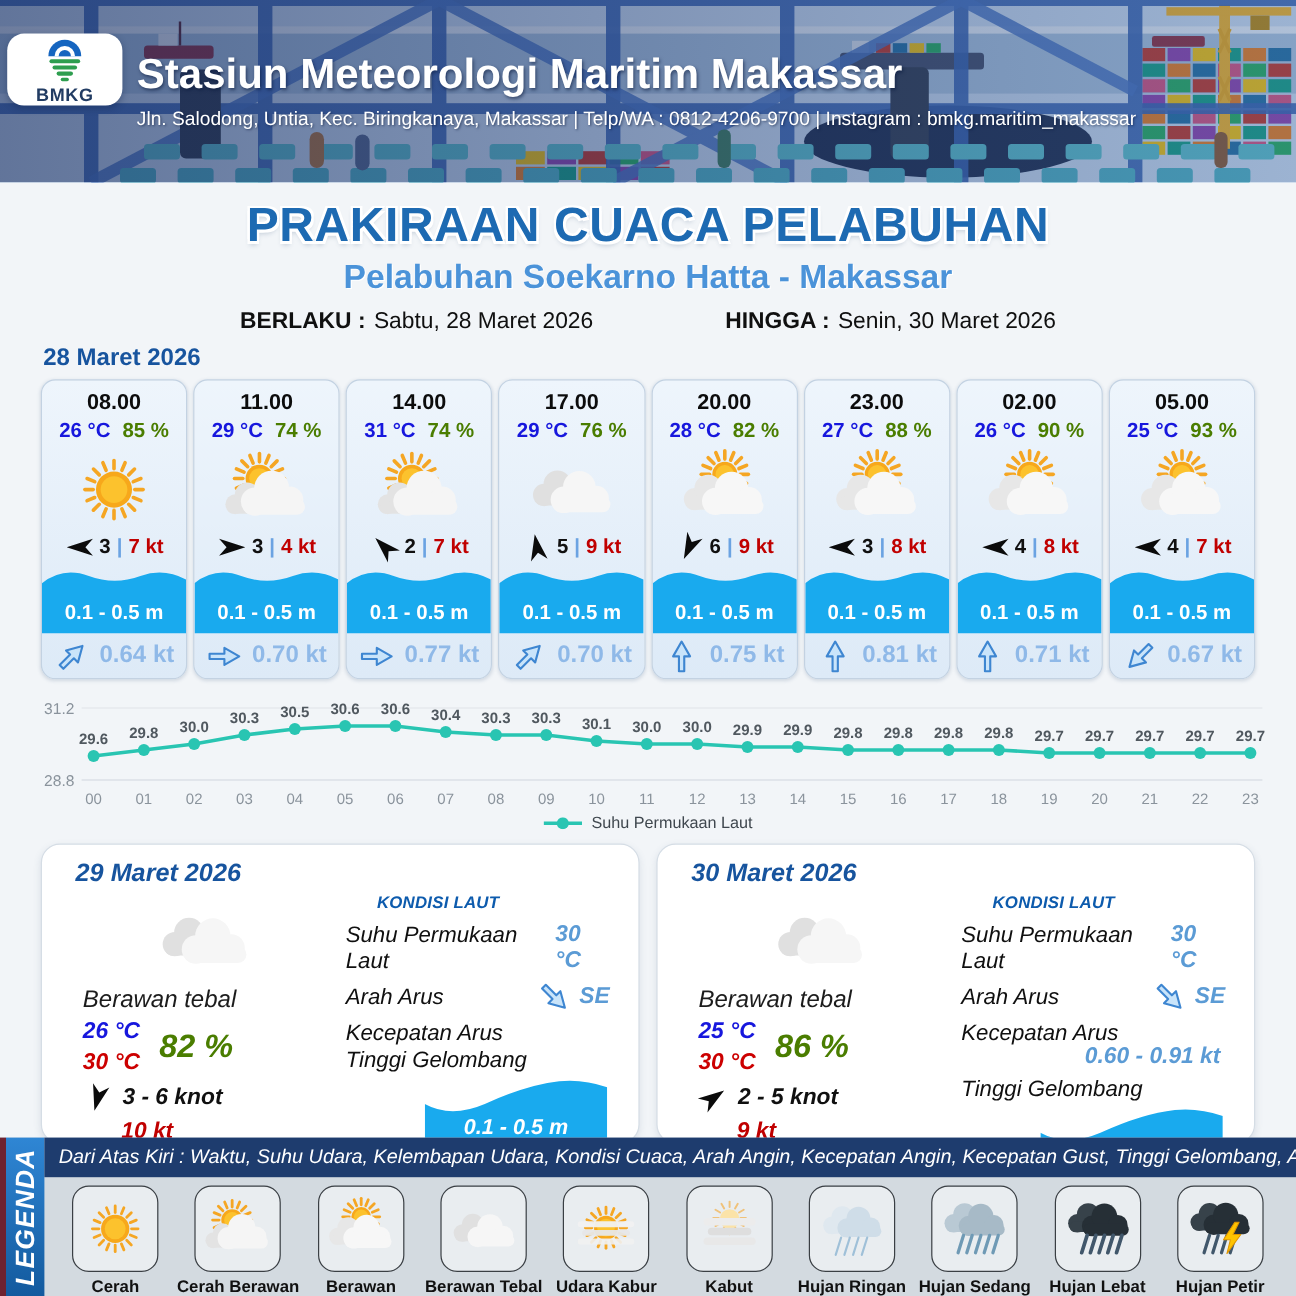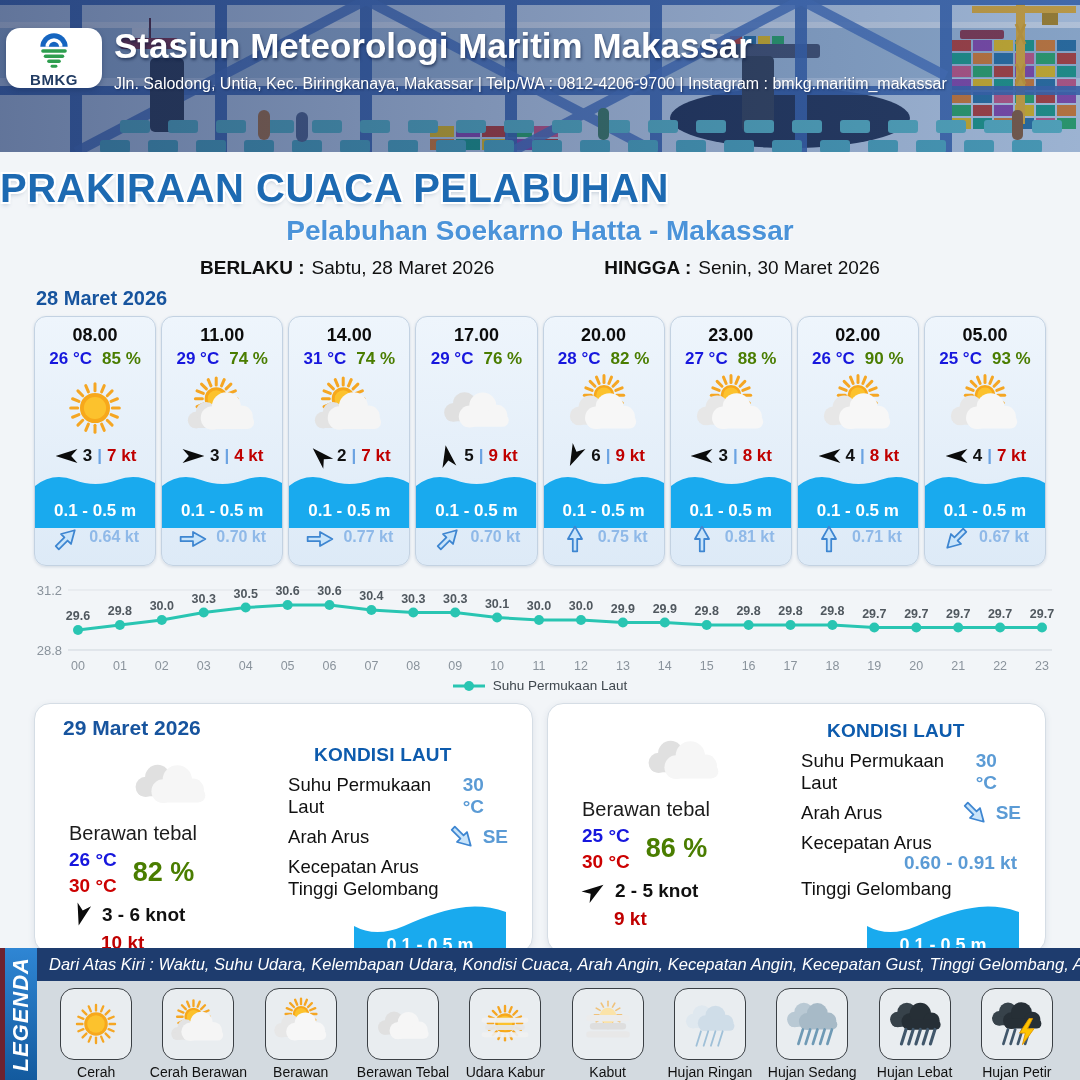--- a/index.html
+++ b/index.html
@@ -4,30 +4,30 @@
 <style>
   html,body{margin:0;padding:0;background:#fff;}
   .page{position:relative;width:1080px;height:1080px;background:#f2f5f8;overflow:hidden;
         font-family:"Liberation Sans", sans-serif;}
 
   
   .hero{position:relative;height:152px;overflow:hidden;background:#c9dcf0;}
   .hero-art{position:absolute;inset:0;width:1080px;height:152px;display:block;}
   .hero-text{position:absolute;left:114px;top:24px;color:#fff;z-index:3;}
   .org{font-size:21px;font-weight:bold;letter-spacing:.3px;text-shadow:1px 2px 3px rgba(10,25,60,.6);}
-  .station{font-size:35px;font-weight:bold;margin-top:2px;text-shadow:1px 2px 3px rgba(10,25,60,.6);}
+  .station{font-size:35px;font-weight:bold;margin-top:18px;text-shadow:1px 2px 3px rgba(10,25,60,.6);}
   .address{font-size:16px;margin-top:9px;text-shadow:1px 1px 2px rgba(10,25,60,.6);}
   .logo-box{position:absolute;left:6px;top:28px;width:96px;height:60px;background:#fff;border-radius:14px;
             z-index:4;display:flex;flex-direction:column;align-items:center;justify-content:center;
             box-shadow:0 2px 5px rgba(20,40,80,.35);}
   .logo-box svg{width:46px;height:46px;}
   .logo-word{font-size:15px;font-weight:bold;color:#223c63;letter-spacing:.5px;margin-top:2px;}
 
   
-  .title{margin:14px 0 0;font-size:40px;font-weight:bold;color:#1d6ab2;letter-spacing:.5px;
+  .title{margin:14px 0 0;text-align:center;font-size:40px;font-weight:bold;color:#1d6ab2;letter-spacing:.5px;
          text-shadow:2px 2px 0 #fff,-2px -2px 0 #fff,2px -2px 0 #fff,-2px 2px 0 #fff,0 3px 4px rgba(40,70,110,.25);}
   .subtitle{text-align:center;font-size:28px;font-weight:bold;color:#4b93d9;margin-top:4px;
          text-shadow:1px 1px 0 #fff;}
   .validity{display:flex;justify-content:center;gap:110px;margin-top:10px;font-size:19px;color:#101010;}
   .validity b{font-weight:bold;}
   .validity span{margin-left:7px;}
   .date-label{margin:8px 0 0 36px;color:#17549e;font-weight:bold;font-size:20px;}
 
   
   .hrow{display:flex;gap:5px;padding:0 34px;margin-top:6px;}
@@ -40,69 +40,69 @@
   .h-hum{color:#4a7d00;}
   .h-icon{height:76px;margin-top:1px;display:flex;align-items:center;}
   .h-icon svg{width:74px;height:74px;}
   .h-wind{display:flex;align-items:center;gap:4px;font-size:17px;font-weight:bold;color:#101010;white-space:nowrap;}
   .h-wind .sep{color:#6ba3e2;font-weight:bold;margin:0 1px;}
   .h-gust{color:#c00000;}
   .warrow{width:25px;height:20px;display:block;}
   .h-wave{position:relative;width:100%;height:58px;margin-top:auto;}
   .h-wave svg{position:absolute;inset:0;width:100%;height:100%;}
   .h-wave span{position:absolute;left:0;right:0;bottom:7px;text-align:center;color:#fff;font-weight:bold;font-size:17px;}
-  .h-cur{width:100%;height:37px;display:flex;justify-content:center;gap:8px;
-         font-weight:bold;font-size:16px;color:#8fb9e8;}
+  .h-cur{width:100%;height:37px;display:flex;align-items:center;justify-content:center;gap:8px;
+         font-weight:bold;font-size:20px;color:#8fb9e8;}
   .carrow{width:30px;height:22px;display:block;}
 
   
   .chart{margin-top:8px;}
   .chart svg{display:block;}
   .cy{font-size:13px;fill:#8a939c;}
   .cx{font-size:12.5px;fill:#8a939c;}
   .cv{font-size:12.5px;font-weight:bold;fill:#50585f;}
   .chart-legend{display:flex;justify-content:center;align-items:center;gap:8px;font-size:13.5px;color:#3f474e;}
 
   
-  .drow{display:flex;gap:14px;padding:0 34px;margin-top:10px;}
+  .drow{display:flex;gap:14px;padding:0 34px;margin-top:10px;font-style:italic;}
   .dcard{flex:1;background:#fff;border:1px solid #d5dde5;border-radius:16px;height:250px;box-sizing:border-box;
          padding:12px 20px 10px;box-shadow:0 2px 6px rgba(80,100,130,.13);}
   .d-date{color:#17549e;font-weight:bold;font-size:21px;margin-left:8px;}
   .d-cols{display:flex;margin-top:2px;}
   .d-left{width:44%;padding-left:14px;}
   .d-icon{height:80px;display:flex;justify-content:center;align-items:center;}
   .d-icon svg{width:86px;height:80px;}
   .d-cond{font-size:20px;color:#1c1c1c;margin-top:0;}
   .d-temps{display:flex;align-items:center;gap:16px;margin-top:2px;}
   .d-tcol{display:flex;flex-direction:column;font-weight:bold;font-size:19px;line-height:1.35;}
   .t-min{color:#1717dd;}
   .t-max{color:#cc0000;}
   .d-hum{color:#4a7d00;font-weight:bold;font-size:27px;}
   .d-wind{display:flex;align-items:center;gap:8px;font-size:19px;font-weight:bold;color:#101010;margin-top:6px;}
   .d-gust{color:#c00000;font-weight:bold;font-size:19px;margin:6px 0 0 32px;}
   .d-right{flex:1;padding:0 4px 0 18px;}
-  .k-title{color:#0d5bad;font-weight:bold;font-size:19px;margin:2px 0 8px 26px;letter-spacing:.2px;}
+  .k-title{color:#0d5bad;font-weight:bold;font-size:14px;margin:2px 0 8px 26px;letter-spacing:.2px;}
   .k-row{display:flex;justify-content:space-between;align-items:center;font-size:18.5px;color:#101010;margin:6px 0;}
   .k-val{color:#5b9bd5;font-weight:bold;font-size:19px;display:flex;align-items:center;gap:6px;}
   .k-val-line{color:#5b9bd5;font-weight:bold;font-size:19px;text-align:right;margin:-2px 4px 4px 0;}
   .karrow{width:30px;height:26px;display:block;}
   .k-wave{position:relative;width:152px;height:60px;margin:-4px 2px 0 auto;}
   .k-wave svg{position:absolute;inset:0;width:100%;height:100%;}
   .k-wave span{position:absolute;left:0;right:0;bottom:6px;text-align:center;color:#fff;font-weight:bold;font-size:18px;}
 
   
   .legend{position:absolute;left:0;right:0;bottom:0;height:132px;background:#d3dae0;
           display:grid;grid-template-columns:37px 1fr;grid-template-rows:33px 1fr;}
   .legenda-tab{grid-row:1/3;background:linear-gradient(180deg,#2f86d4,#135a9e);border-left:5px solid #6e2230;
           display:flex;align-items:center;justify-content:center;}
   .legenda-tab span{writing-mode:vertical-rl;transform:rotate(180deg);color:#fff;font-weight:bold;
           font-style:italic;font-size:22px;letter-spacing:1px;}
   .legend-desc{background:#1e3c6e;color:#fff;font-style:italic;font-size:16.5px;display:flex;align-items:center;
           padding:0 12px;white-space:nowrap;overflow:hidden;}
-  .legend-items{display:flex;justify-content:space-between;align-items:flex-start;padding:7px 12px 0 8px;}
+  .legend-items{display:flex;justify-content:space-between;align-items:flex-start;padding:7px 12px 0 8px;font-weight:bold;}
   .li{display:flex;flex-direction:column;align-items:center;flex:1;min-width:0;}
   .li-box{width:70px;height:70px;background:#e9edf0;border:1.6px solid #3a3f44;border-radius:14px;
           display:flex;align-items:center;justify-content:center;}
   .li-box svg{width:58px;height:58px;}
   .li-label{font-size:14px;color:#111;margin-top:4px;white-space:nowrap;}
 </style>
 </head>
 <body>
 
 <div class="page">
@@ -913,20 +913,21 @@
         <div class="k-wave">
               <svg viewBox="0 0 152 60" preserveAspectRatio="none">
   <path d="M0,24 Q22,36 50,24 Q85,8 112,5 Q132,3 152,10 L152,60 L0,60 Z" fill="#19aaee"></path>
               </svg>
           <span>0.1 - 0.5 m</span>
         </div>
       </div>
     </div>
   </div>
   <div class="dcard">
+    <div class="d-date">30 Maret 2026</div>
     <div class="d-cols">
       <div class="d-left">
         <div class="d-icon">
               <svg viewBox="0 0 64 64">
                 <g transform="translate(23,33) scale(0.95)" fill="#e0e0e0">
     <circle cx="-11" cy="3" r="8.5"></circle>
                   <circle cx="-1" cy="-5" r="10.5"></circle>
                   <circle cx="10" cy="2" r="8"></circle>
     <rect x="-18" y="1" width="37" height="10" rx="5"></rect>
                 </g>

